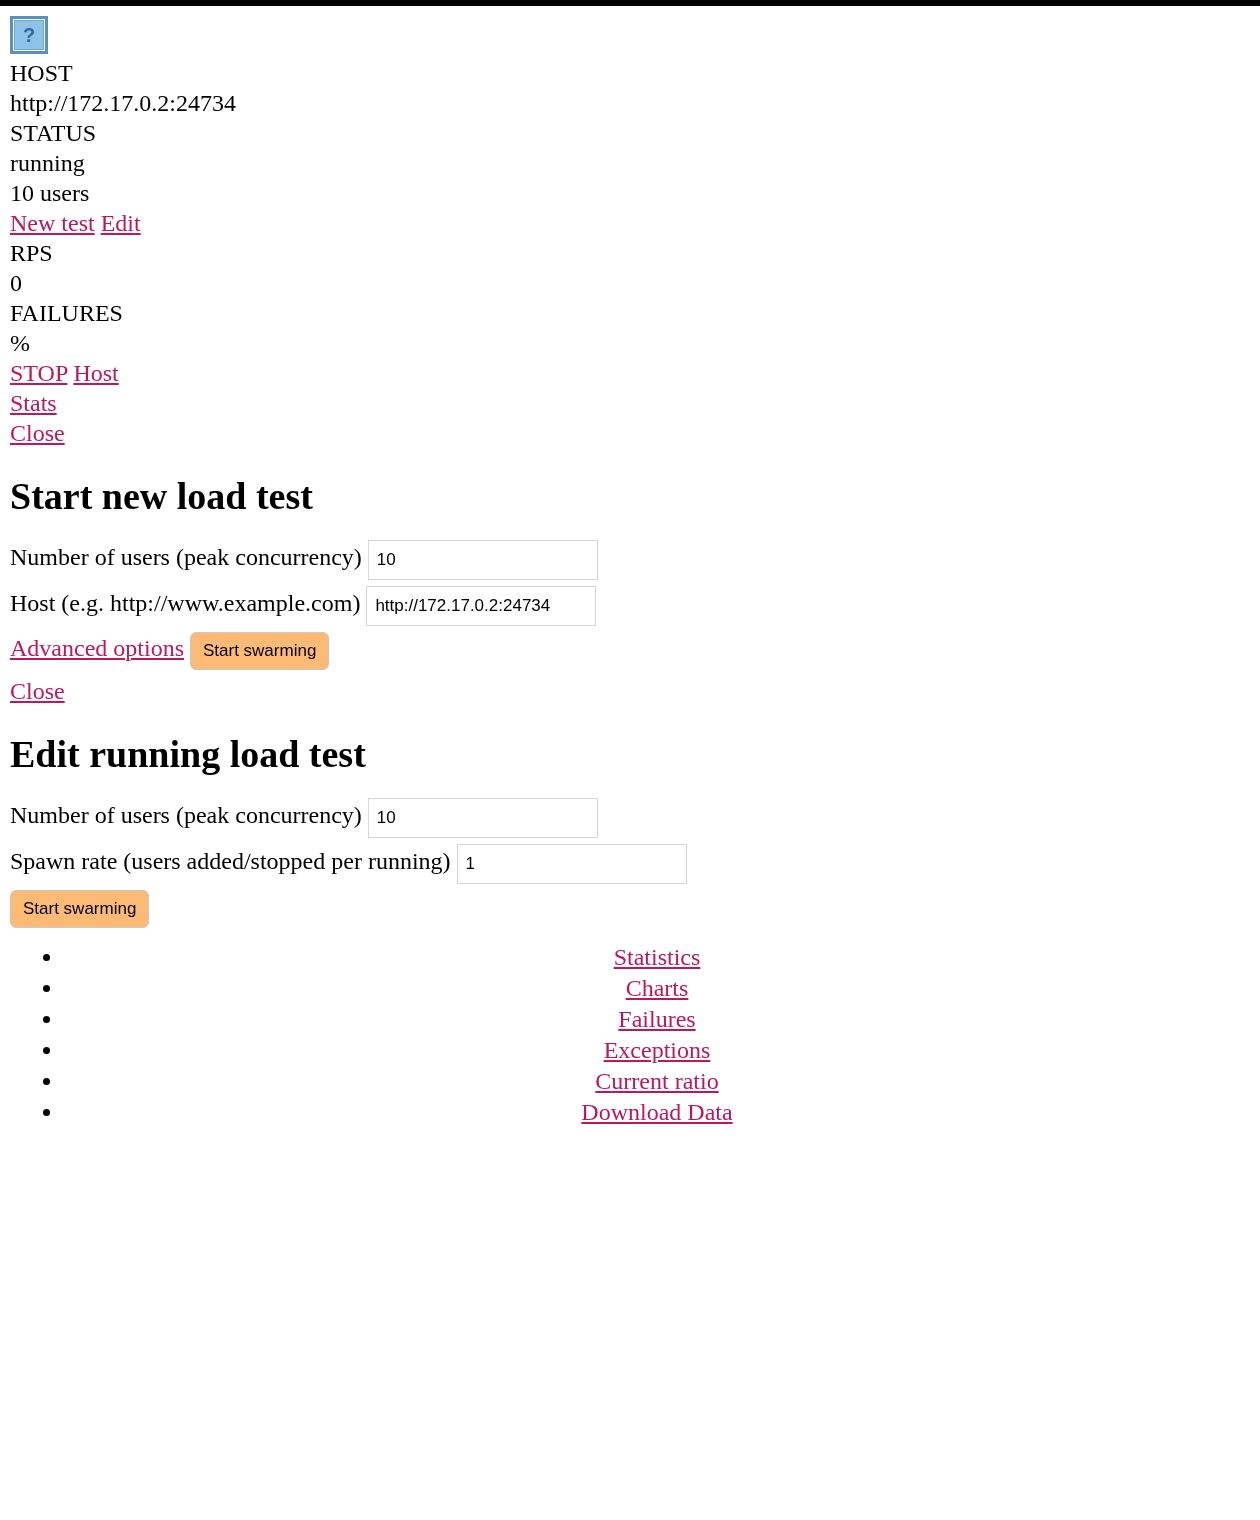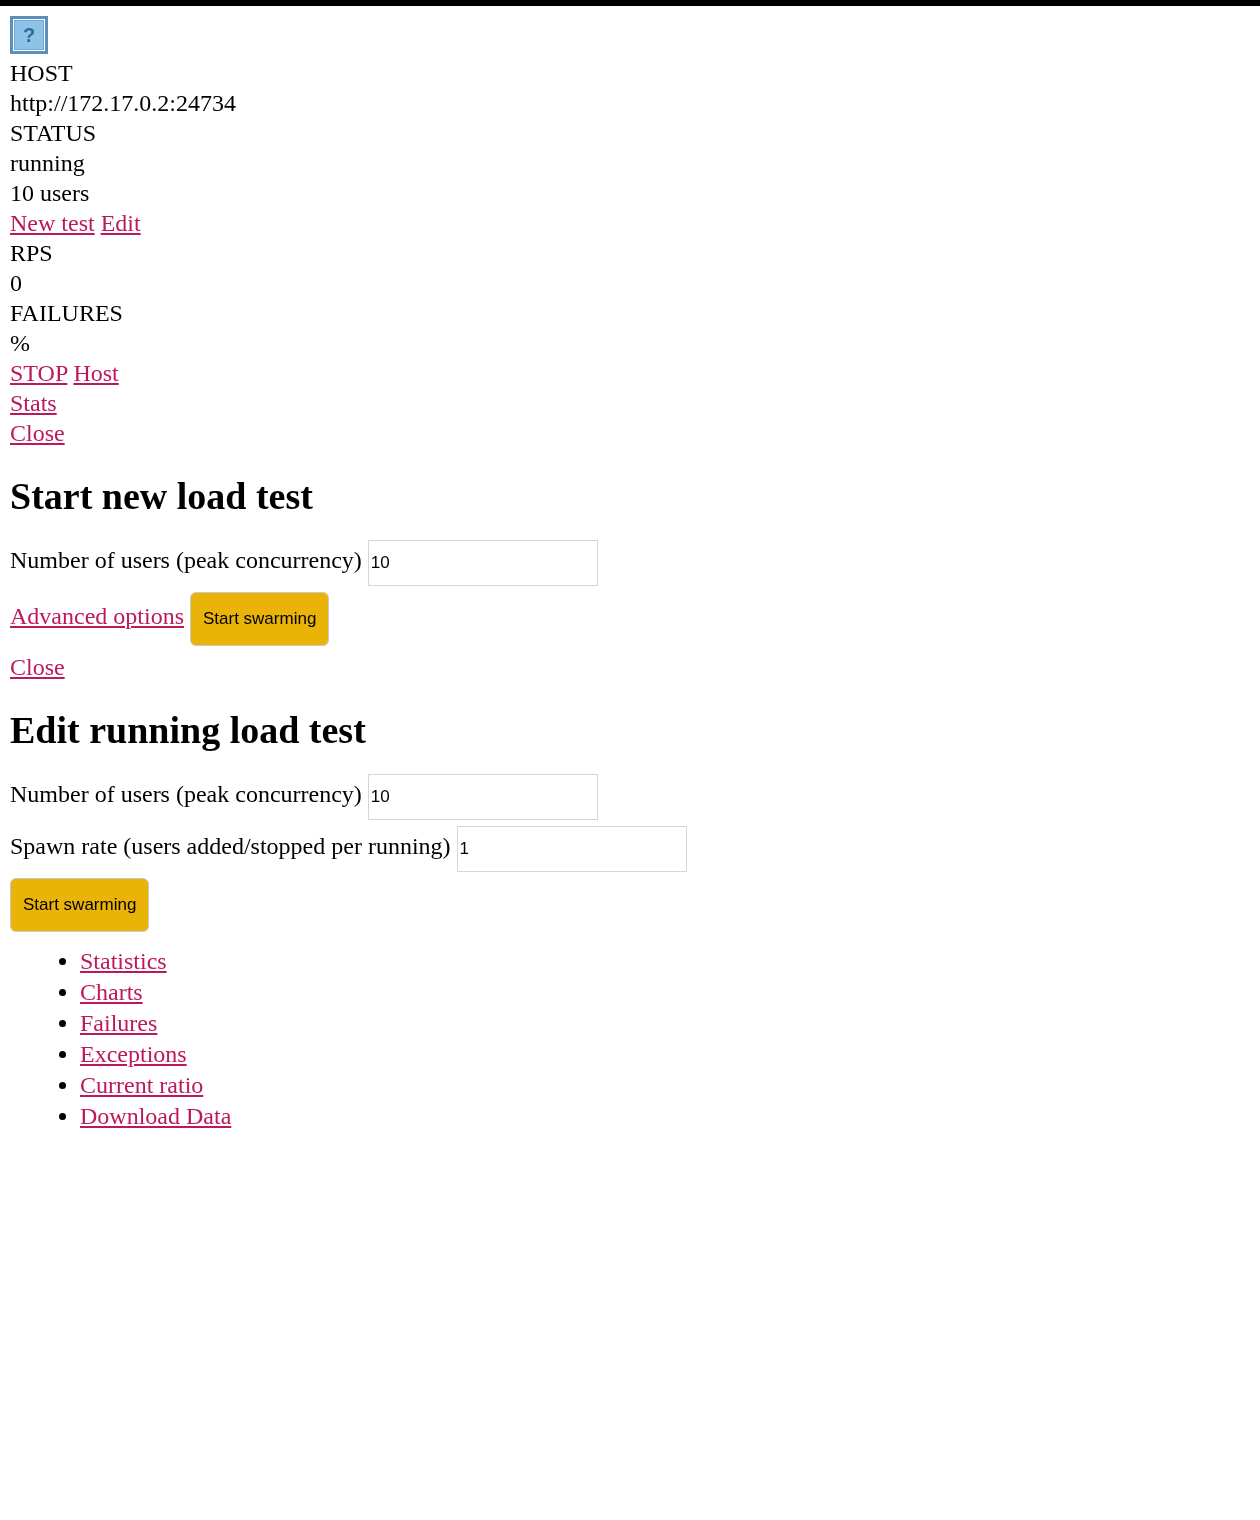--- a/index.html
+++ b/index.html
@@ -58,43 +58,44 @@
   }
   .form-row {
     margin: 6px 0;
   }
   .hint {
     color: #000000;
   }
   input[type="text"] {
     font-family: Arial, Helvetica, sans-serif;
     font-size: 17px;
-    padding: 4px 2px;
+    padding: 4px 8px;
     border: 1px solid #d6d6d6;
-    height: 46px;
+    height: 40px;
     box-sizing: border-box;
     vertical-align: baseline;
   }
   button {
     font-family: Arial, Helvetica, sans-serif;
     font-size: 17px;
-    padding: 16px 12px;
+    padding: 8px 12px;
     border: 1px solid #c9c9c9;
     border-radius: 6px;
-    background: #eab308;
+    background: #fdba74;
     cursor: pointer;
     vertical-align: baseline;
   }
   ul.tabs {
     margin: 16px 0 10px 0;
     padding-left: 54px;
   }
   ul.tabs li {
     list-style: disc;
-    margin: 4px 16px;
+    margin: 4px 0;
+    text-align: center;
   }
   .about-row {
     margin-top: 18px;
   }
 </style>
 </head>
 <body>
 
 <div class="topbar"></div>
 
@@ -126,20 +127,24 @@
 
   
   <h2>Start new load test</h2>
 
   <div class="form-row">
     <span>Number of users </span><span class="hint">(peak concurrency)</span>
     <input type="text" style="width: 230px;" value="10">
   </div>
 
 
+  <div class="form-row">
+    <span>Host </span><span class="hint">(e.g. http://www.example.com)</span>
+    <input type="text" style="width: 230px;" value="http://172.17.0.2:24734">
+  </div>
 
   <div class="form-row">
     <a>Advanced options</a>
     <button>Start swarming</button>
   </div>
 
   <div class="line"><a>Close</a></div>
 
   
   <h2>Edit running load test</h2>

